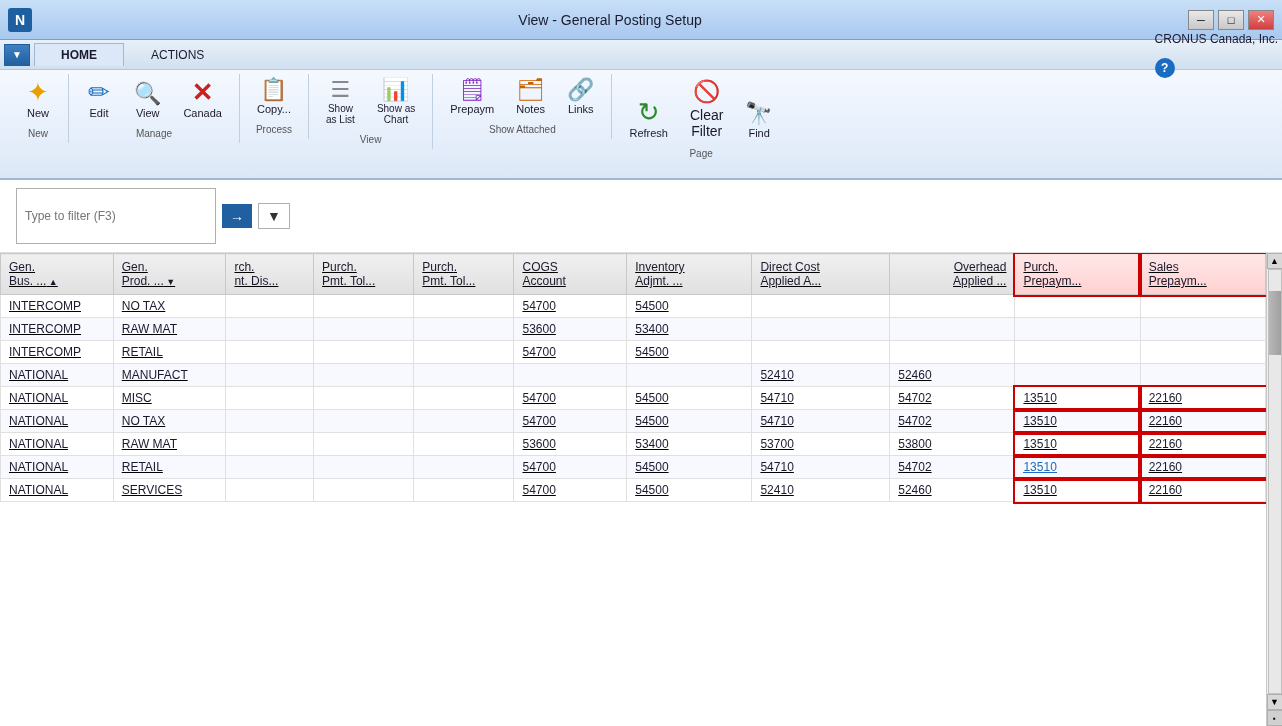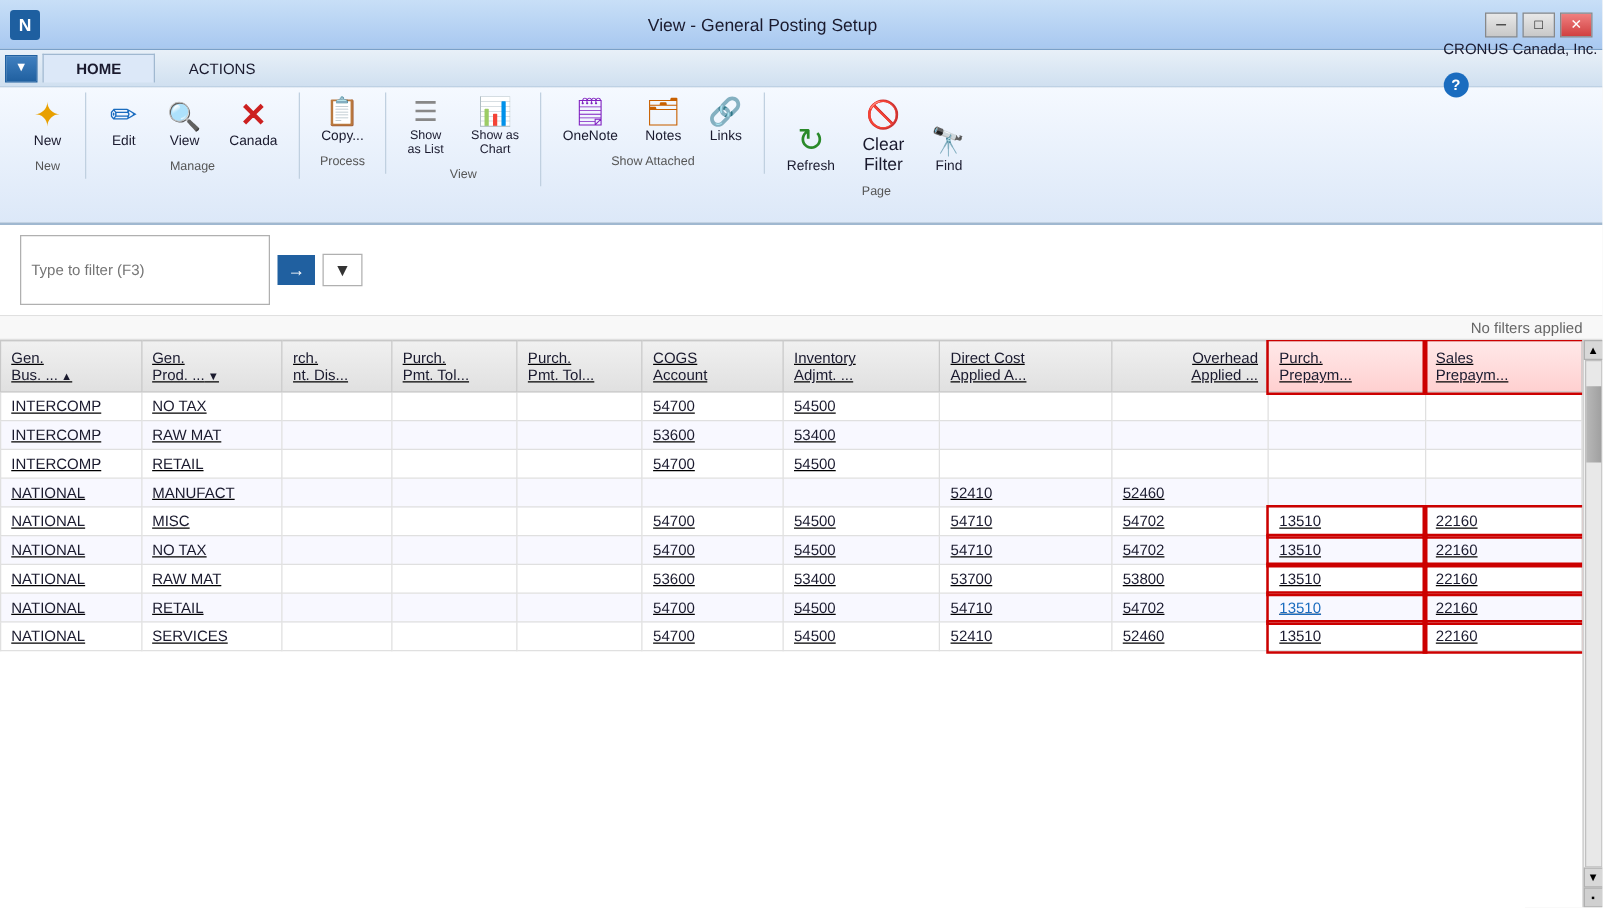--- a/index.html
+++ b/index.html
@@ -252,21 +252,21 @@
 Chart</span>
       </div>
     </div>
     <div class="ribbon-label">View</div>
   </div>
 
   <div class="ribbon-group">
     <div class="ribbon-buttons">
       <div class="ribbon-btn">
         <span class="btn-icon icon-purple" style="font-size:22px;">🗒</span>
-        <span class="btn-label">OneNote</span>
+        <span class="btn-label">Prepaym</span>
       </div>
       <div class="ribbon-btn">
         <span class="btn-icon icon-orange" style="font-size:22px;">🗂</span>
         <span class="btn-label">Notes</span>
       </div>
       <div class="ribbon-btn">
         <span class="btn-icon icon-blue" style="font-size:22px;">🔗</span>
         <span class="btn-label">Links</span>
       </div>
     </div>
@@ -298,23 +298,20 @@
 <div class="content-area">
 
   <div class="page-header">
     <div class="filter-area">
       <input class="filter-input" type="text" placeholder="Type to filter (F3)" style="">
       <button class="filter-arrow-btn">→</button>
       <button class="filter-expand-btn">▼</button>
     </div>
   </div>
 
-  <div class="no-filters-bar">
-    <span>No filters applied</span>
-  </div>
 
   <div class="table-wrapper" style="overflow:hidden;position:relative;">
     <div style="overflow:auto;height:100%;width:calc(100% - 16px);">
       <table class="data-table">
         <thead>
           <tr>
             <th class="sort-asc" style="min-width:90px;">Gen.<br>Bus. ...</th>
             <th class="sort-desc" style="min-width:90px;">Gen.<br>Prod. ...</th>
             <th style="min-width:70px;">rch.<br>nt. Dis...</th>
             <th style="min-width:80px;">Purch.<br>Pmt. Tol...</th>

